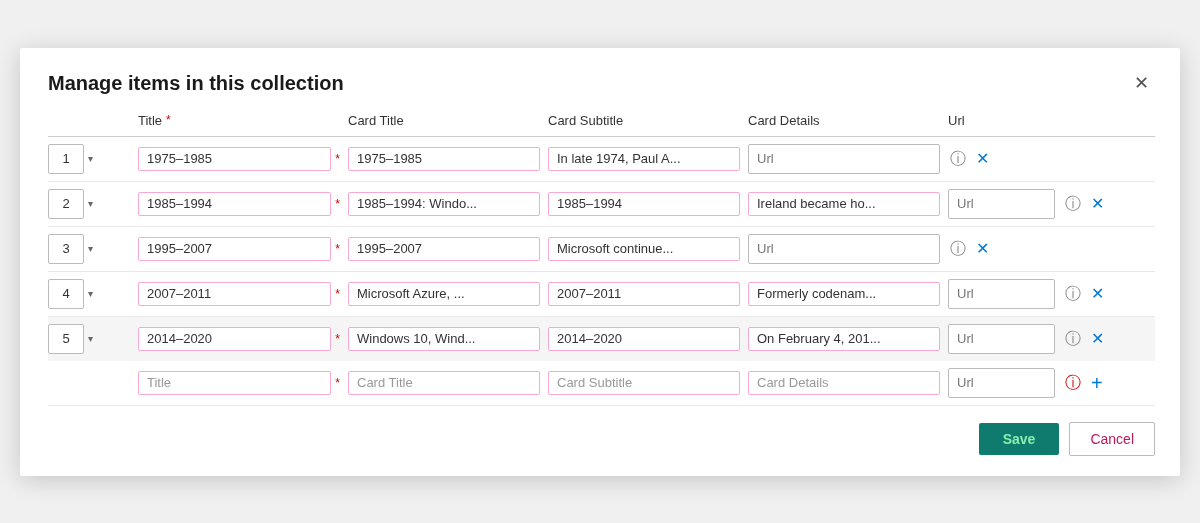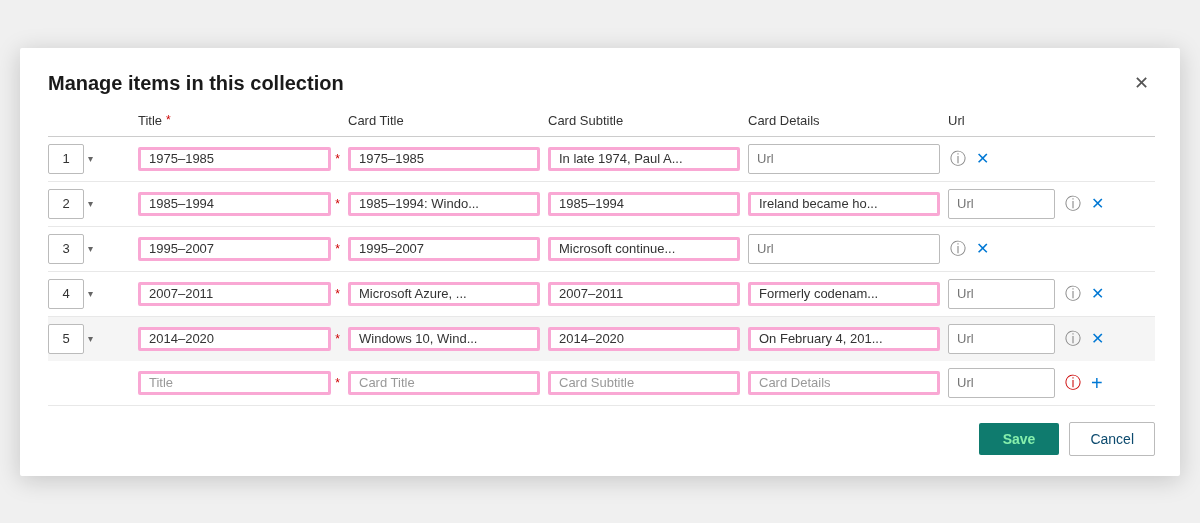--- a/index.html
+++ b/index.html
@@ -97,21 +97,21 @@
 
     .field-cell {
       padding-right: 8px;
       display: flex;
       align-items: center;
       gap: 4px;
     }
     .field-input {
       width: 100%;
       height: 24px;
-      border: 3px solid #f9a8d4;
+      border: 1px solid #f9a8d4;
       border-radius: 2px;
       padding: 0 8px;
       font-size: 13px;
       color: #333;
       background: #fff;
       outline: none;
     }
     .field-input::placeholder {
       color: #999;
     }
@@ -184,21 +184,21 @@
       color: #86efac;
       border: none;
       border-radius: 2px;
       padding: 8px 24px;
       font-size: 14px;
       font-weight: 600;
       cursor: pointer;
     }
     .btn-cancel {
       background: #fff;
-      color: #0c4a6e;
+      color: #be185d;
       border: 1px solid #bbb;
       border-radius: 2px;
       padding: 8px 20px;
       font-size: 14px;
       cursor: pointer;
     }
   </style>
 </head>
 <body>
 

